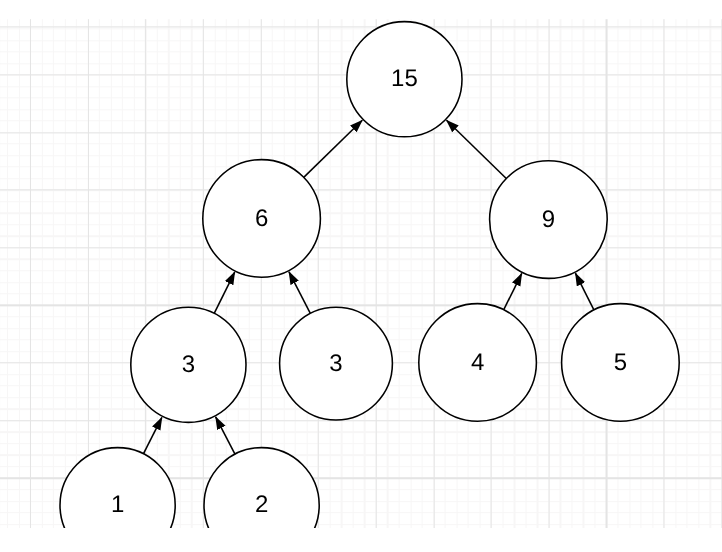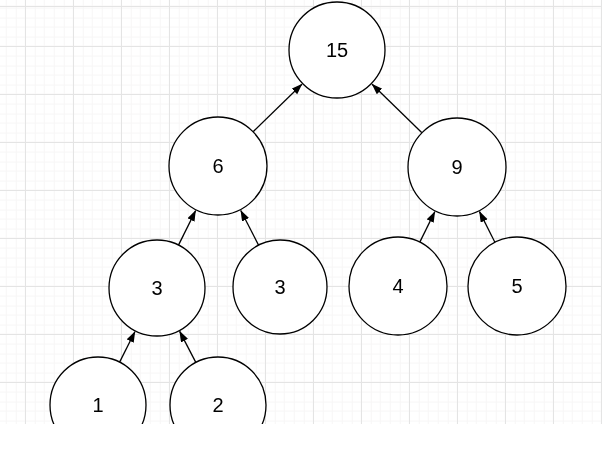--- a/index.html
+++ b/index.html
@@ -14,20 +14,21 @@
     height: 424px;
     overflow: hidden;
     background-color: #ffffff;
     
     background-image:
       repeating-linear-gradient(to right, #e4e4e4 0, #e4e4e4 1px, transparent 1px, transparent 48px),
       repeating-linear-gradient(to bottom, #e4e4e4 0, #e4e4e4 1px, transparent 1px, transparent 48px),
       repeating-linear-gradient(to right, #f7f6f6 0, #f7f6f6 1px, transparent 1px, transparent 9.6px),
       repeating-linear-gradient(to bottom, #f7f6f6 0, #f7f6f6 1px, transparent 1px, transparent 9.6px);
     background-position: 25px 0, 0 46px, 5.8px 0, 0 7.6px;
+    margin-top: 16px;
   }
   svg.diagram {
     position: absolute;
     left: 0;
     top: 0;
     width: 602px;
     height: 460px;
     display: block;
   }
   .node-circle {

